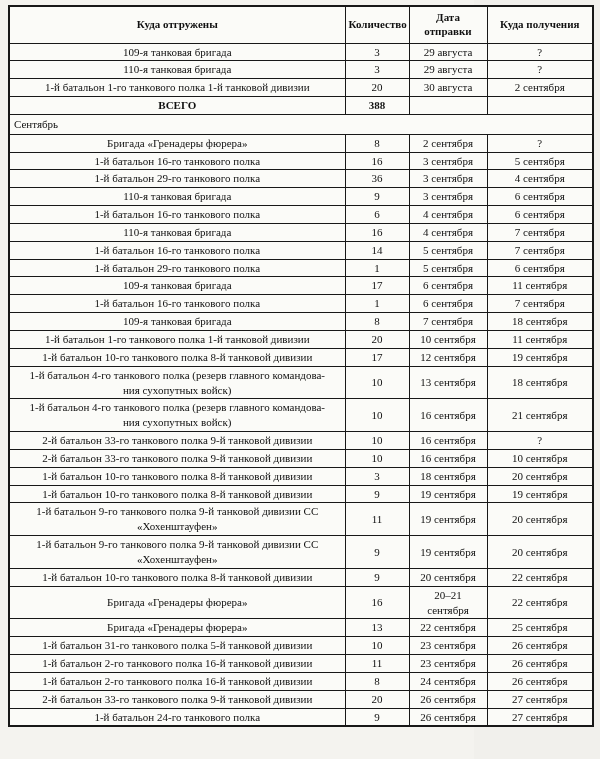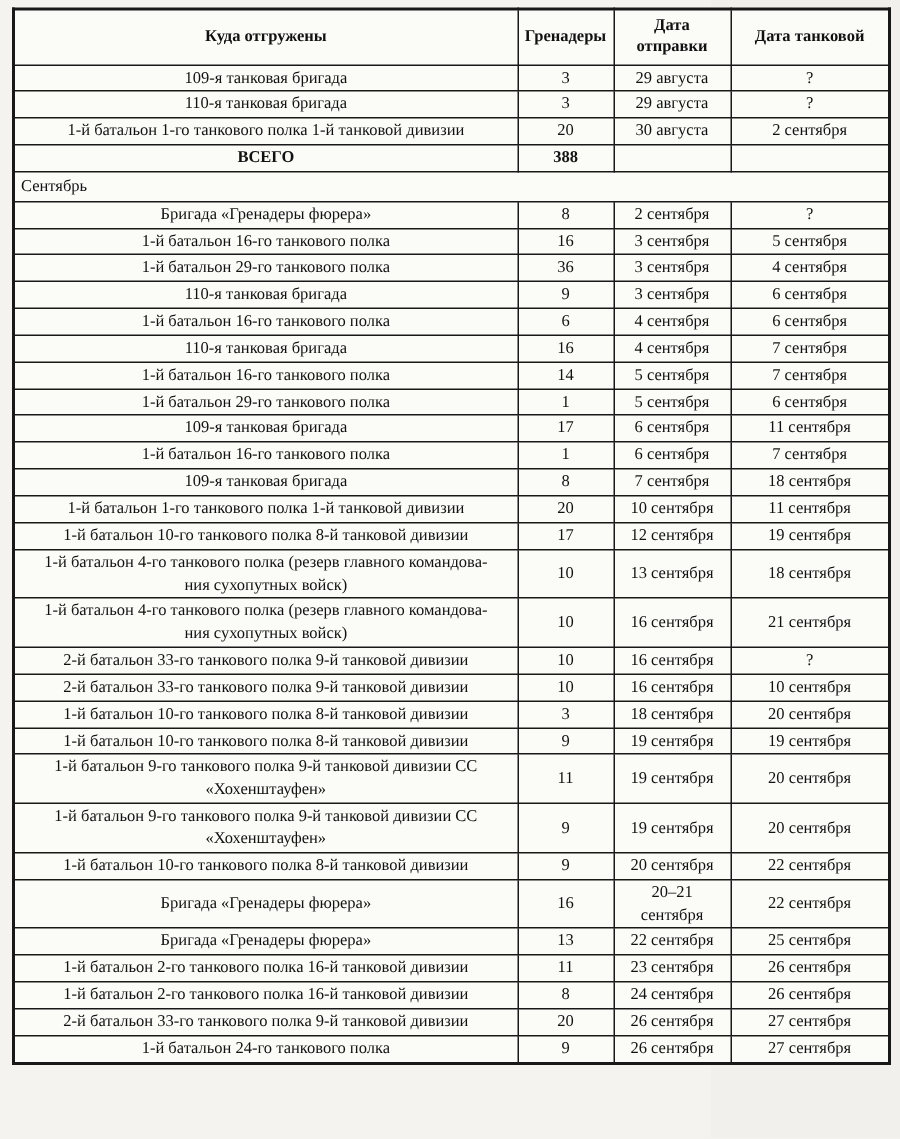--- a/index.html
+++ b/index.html
@@ -69,23 +69,23 @@
   <table class="doc-table">
     <colgroup>
       <col style="width:336px">
       <col style="width:64px">
       <col style="width:78px">
       <col style="width:106px">
     </colgroup>
     <thead>
       <tr>
         <th>Куда отгружены</th>
-        <th>Гренадеры</th>
+        <th>Количество</th>
         <th>Дата отправки</th>
-        <th>Дата танковой</th>
+        <th>Куда получения</th>
       </tr>
     </thead>
     <tbody>
         <tr>
           <td class="dest">109-я танковая бригада</td>
           <td class="num">3</td>
           <td class="date">29 августа</td>
           <td class="date">?</td>
         </tr>
         <tr>
@@ -252,20 +252,26 @@
 сентября</td>
           <td class="date">22 сентября</td>
         </tr>
         <tr>
           <td class="dest">Бригада «Гренадеры фюрера»</td>
           <td class="num">13</td>
           <td class="date">22 сентября</td>
           <td class="date">25 сентября</td>
         </tr>
         <tr>
+          <td class="dest">1-й батальон 31-го танкового полка 5-й танковой дивизии</td>
+          <td class="num">10</td>
+          <td class="date">23 сентября</td>
+          <td class="date">26 сентября</td>
+        </tr>
+        <tr>
           <td class="dest">1-й батальон 2-го танкового полка 16-й танковой дивизии</td>
           <td class="num">11</td>
           <td class="date">23 сентября</td>
           <td class="date">26 сентября</td>
         </tr>
         <tr>
           <td class="dest">1-й батальон 2-го танкового полка 16-й танковой дивизии</td>
           <td class="num">8</td>
           <td class="date">24 сентября</td>
           <td class="date">26 сентября</td>

